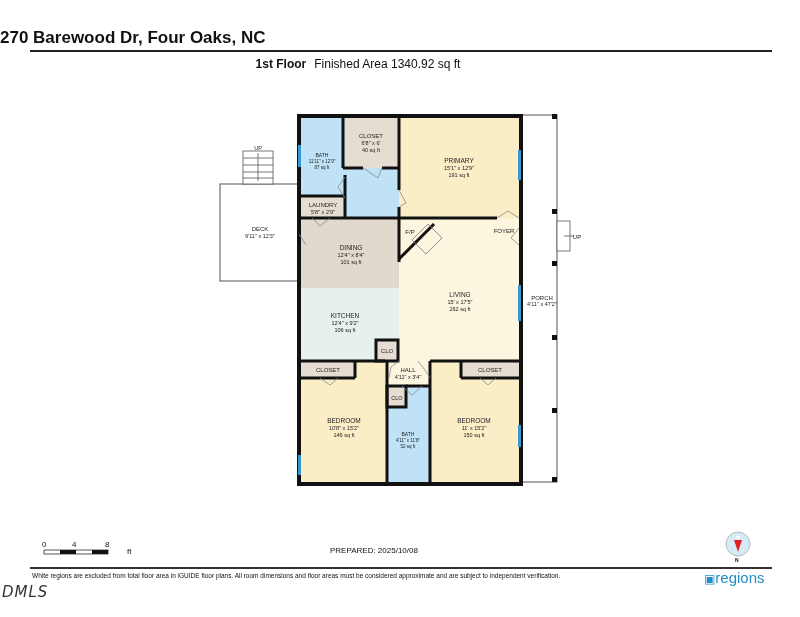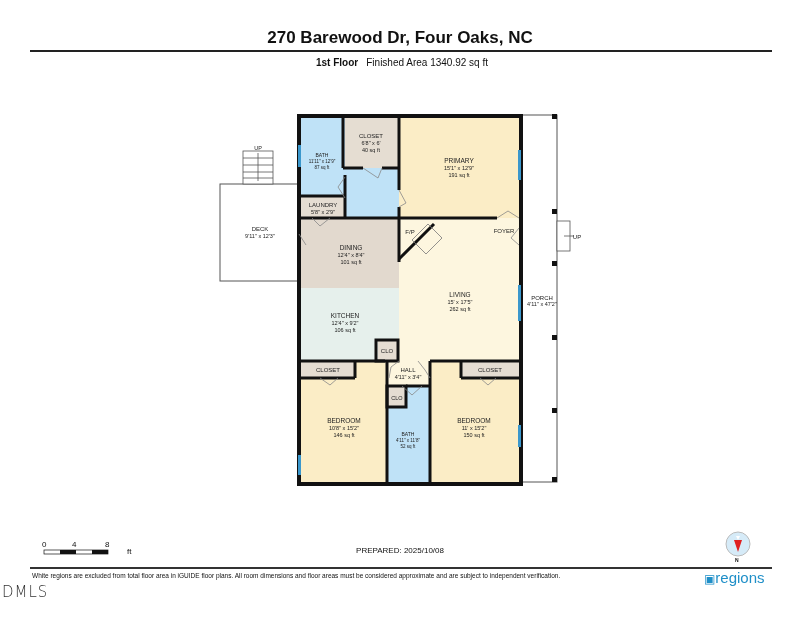--- a/index.html
+++ b/index.html
@@ -1,26 +1,26 @@
 <!DOCTYPE html>
 <html><head>
 <meta charset="utf-8">
 <style>
   html,body{margin:0;padding:0;background:#fff;}
   body{width:800px;height:617px;position:relative;overflow:hidden;font-family:"Liberation Sans",sans-serif;color:#111;}
-  .title{position:absolute;left:0;width:800px;top:28px;text-align:center;font-size:17px;font-weight:bold;}
+  .title{position:absolute;left:0;width:800px;top:28px;text-align:left;font-size:17px;font-weight:bold;}
   .rule{position:absolute;left:30px;width:742px;height:2px;background:#222;}
-  .subtitle{position:absolute;left:0;width:716px;top:57px;text-align:center;font-size:10px;padding-left:44px;}
+  .subtitle{position:absolute;left:0;width:716px;top:57px;text-align:center;font-size:12px;}
   .subtitle b{font-weight:bold;margin-right:8px;}
   svg.plan{position:absolute;left:0;top:0;}
   .lbl{font-family:"Liberation Sans",sans-serif;fill:#222;text-anchor:middle;}
   .scale{position:absolute;left:42px;top:540px;font-size:8px;}
-  .prepared{position:absolute;left:330px;width:140px;top:546px;text-align:center;font-size:8px;}
+  .prepared{position:absolute;left:330px;width:140px;top:546px;font-size:8px;}
   .disclaimer{position:absolute;left:32px;top:572px;font-size:6.5px;}
-  .mls{position:absolute;left:2px;top:583px;font-size:15px;color:#333;letter-spacing:1px;font-family:"DejaVu Sans",sans-serif;font-weight:300;}
+  .mls{position:absolute;left:2px;top:583px;font-size:15px;color:#333;letter-spacing:1px;font-family:"DejaVu Sans",sans-serif;font-weight:300;font-style:italic;}
   .iguide{position:absolute;left:704px;top:569px;font-size:15px;color:#1f8fc8;font-weight:normal;}
 </style>
 </head>
 <body>
 
 <div class="title">270 Barewood Dr, Four Oaks, NC</div>
 <div class="rule" style="top:50px"></div>
 <div class="subtitle"><b>1st Floor</b><span>Finished Area 1340.92 sq ft</span></div>
 
 <svg class="plan" width="800" height="617">

